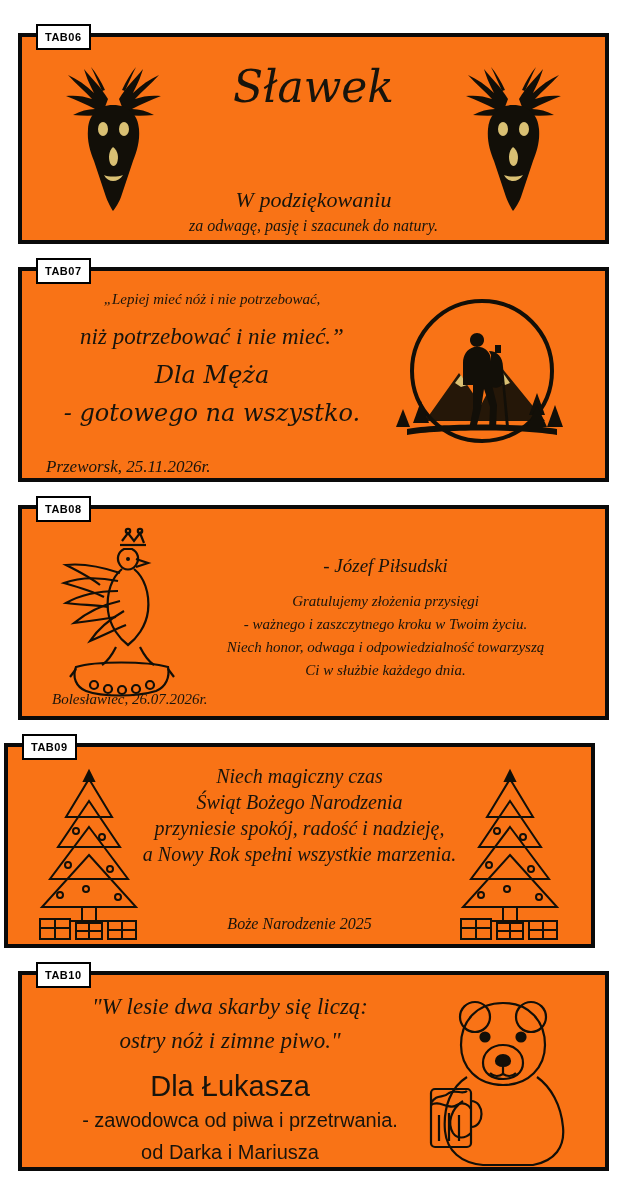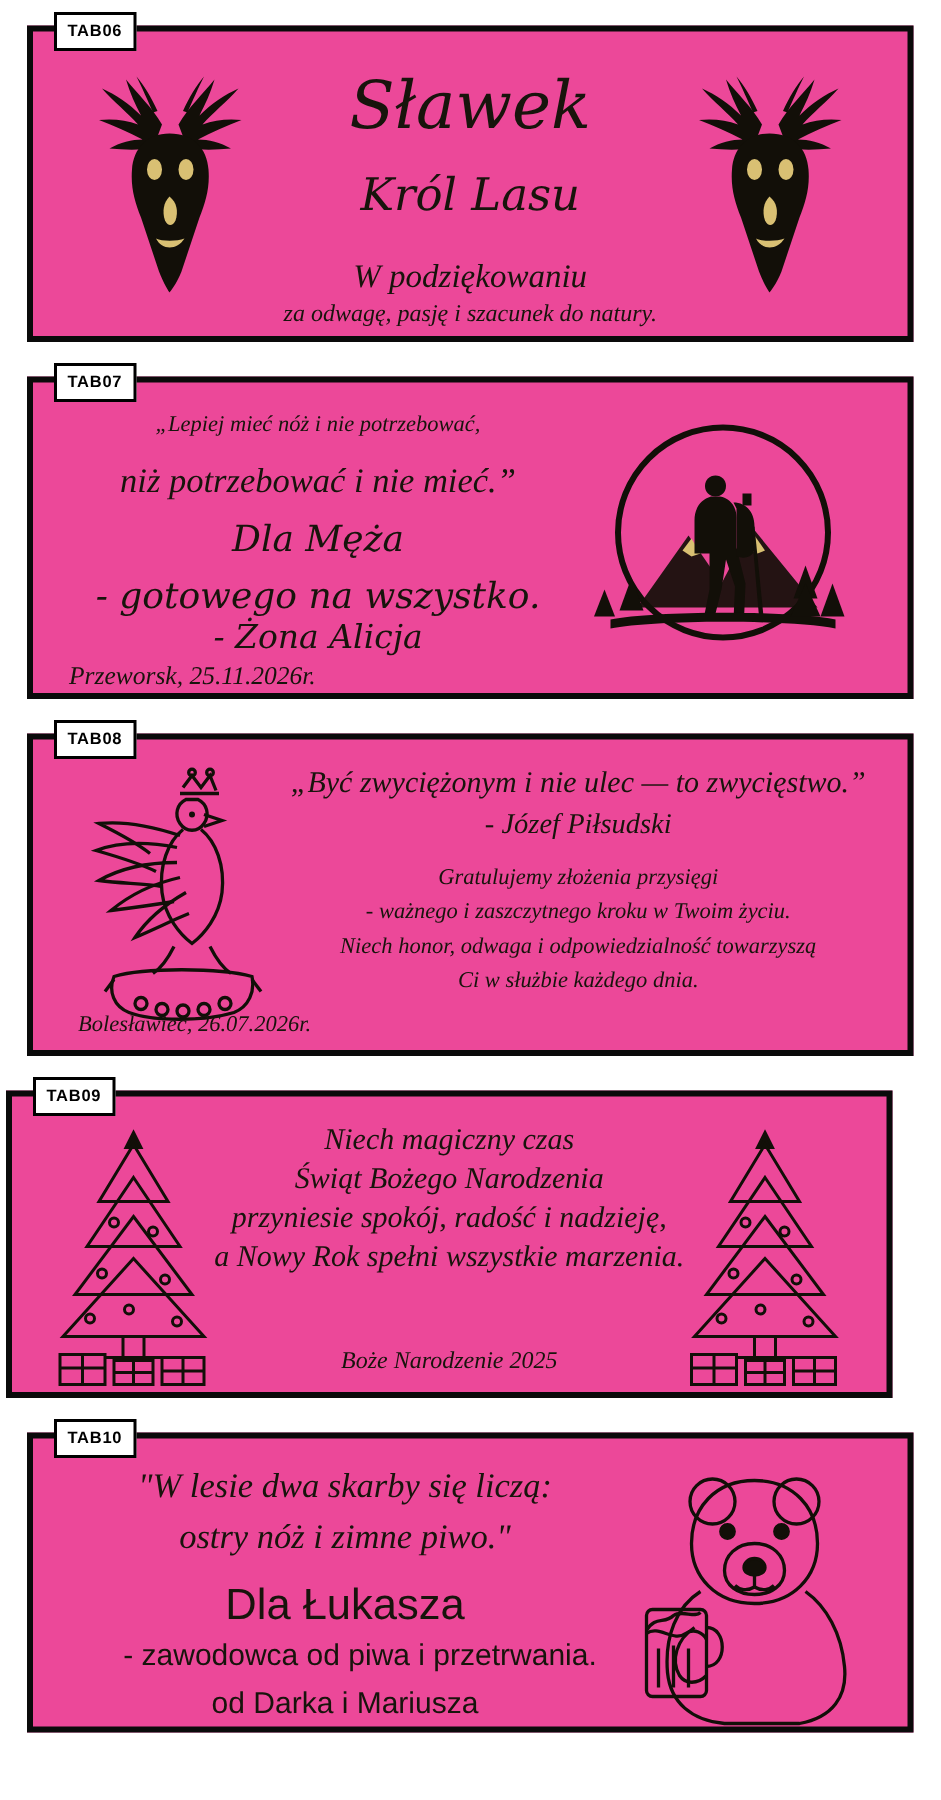--- a/index.html
+++ b/index.html
@@ -46,21 +46,21 @@
         #c9a440 8%,
         #e5cc79 18%,
         #d8b953 28%,
         #b8922f 40%,
         #d7bb61 52%,
         #e8d territorio 0%,
         #c6a33c 62%,
         #a8831f 75%,
         #d2b254 88%,
         #b08a25 100%);
-    background-color:#ec4899;
+    background-color:#f97316;
   }
   .plate-inner{position:relative;width:100%;height:100%;}
 
   .txt{
     position:absolute;
     color:#18140c;
     text-align:center;
     line-height:1.18;
     white-space:nowrap;
   }
@@ -70,21 +70,21 @@
   .sans{font-family:"Liberation Sans", sans-serif;}
 
   svg{display:block;}
   .art{position:absolute;}
 </style>
 </head>
 <body>
 
 <div class="page">
 
-  <div class="plaque-block" style="width:591px;margin-top:8px;">
+  <div class="plaque-block" style="width:591px;margin-top:24px;">
     <div class="tab-row">
       <span class="tab">TAB06</span>
     </div>
     <div class="plate" style="width:591px;height:211px;margin-top:-9px;">
       <div class="plate-inner">
 
         <div class="art" style="left:24px;top:14px;">
           <svg width="135" height="170" viewBox="0 0 135 170">
             <g fill="#120f08">
 
@@ -115,21 +115,20 @@
             </g>
             <g fill="#d9c073">
               <ellipse cx="57" cy="78" rx="5" ry="7"></ellipse>
               <ellipse cx="78" cy="78" rx="5" ry="7"></ellipse>
               <path d="M67 96 C63 100 62 106 64 112 C66 116 69 116 71 112 C73 106 72 100 67 96 Z"></path>
               <path d="M58 124 C62 126 72 126 77 124 C72 132 62 132 58 124 Z"></path>
             </g>
           </svg>
         </div>
         <div class="txt script" style="left:0;right:0;top:24px;font-size:44px;">Sławek</div>
-        <div class="txt script" style="left:0;right:0;top:92px;font-size:30px;">Król Lasu</div>
         <div class="txt italic" style="left:0;right:0;top:150px;font-size:22px;">W podziękowaniu</div>
         <div class="txt italic" style="left:0;right:0;top:180px;font-size:16px;">za odwagę, pasję i szacunek do natury.</div>
       </div>
     </div>
   </div>
 
   <div class="plaque-block" style="width:591px;margin-top:14px;">
     <div class="tab-row">
       <span class="tab">TAB07</span>
     </div>
@@ -159,21 +158,20 @@
               <path d="M44 112 L52 134 L36 134 Z"></path>
               <path d="M178 116 L186 138 L170 138 Z"></path>
               <path d="M26 120 L33 138 L19 138 Z"></path>
             </g>
           </svg>
         </div>
         <div class="txt italic" style="left:10px;width:360px;top:20px;font-size:15px;">„Lepiej mieć nóż i nie potrzebować,</div>
         <div class="txt italic" style="left:10px;width:360px;top:52px;font-size:23px;">niż potrzebować i nie mieć.”</div>
         <div class="txt script" style="left:10px;width:360px;top:90px;font-size:24px;">Dla Męża</div>
         <div class="txt script" style="left:10px;width:360px;top:128px;font-size:24px;">- gotowego na wszystko.</div>
-        <div class="txt script" style="left:10px;width:360px;top:158px;font-size:22px;">- Żona Alicja</div>
         <div class="txt italic" style="left:24px;top:186px;font-size:17px;text-align:left;">Przeworsk, 25.11.2026r.</div>
       </div>
     </div>
   </div>
 
   <div class="plaque-block" style="width:591px;margin-top:14px;">
     <div class="tab-row">
       <span class="tab">TAB08</span>
     </div>
     <div class="plate" style="width:591px;height:215px;margin-top:-9px;">
@@ -205,21 +203,20 @@
               <circle cx="72" cy="170" r="4"></circle>
               <circle cx="86" cy="171" r="4"></circle>
               <circle cx="100" cy="170" r="4"></circle>
               <circle cx="114" cy="166" r="4"></circle>
               <path d="M40 150 L34 158"></path>
               <path d="M132 150 L138 158"></path>
             </g>
             <circle cx="92" cy="40" r="2" fill="#120f08"></circle>
           </svg>
         </div>
-        <div class="txt italic" style="left:150px;right:6px;top:18px;font-size:20px;">„Być zwyciężonym i nie ulec — to zwycięstwo.”</div>
         <div class="txt italic" style="left:150px;right:6px;top:46px;font-size:19px;">- Józef Piłsudski</div>
         <div class="txt italic" style="left:150px;right:6px;top:84px;font-size:15px;">Gratulujemy złożenia przysięgi</div>
         <div class="txt italic" style="left:150px;right:6px;top:107px;font-size:15px;">- ważnego i zaszczytnego kroku w Twoim życiu.</div>
         <div class="txt italic" style="left:150px;right:6px;top:130px;font-size:15px;">Niech honor, odwaga i odpowiedzialność towarzyszą</div>
         <div class="txt italic" style="left:150px;right:6px;top:153px;font-size:15px;">Ci w służbie każdego dnia.</div>
         <div class="txt italic" style="left:30px;top:182px;font-size:15px;text-align:left;">Bolesławiec, 26.07.2026r.</div>
       </div>
     </div>
   </div>
 

